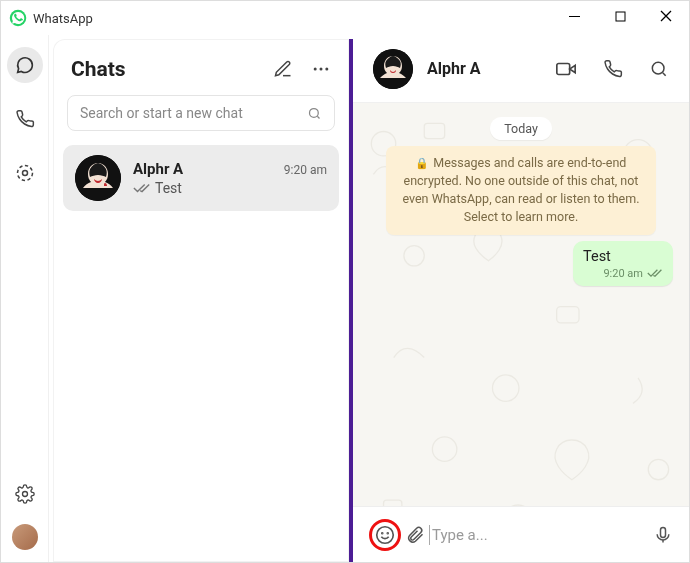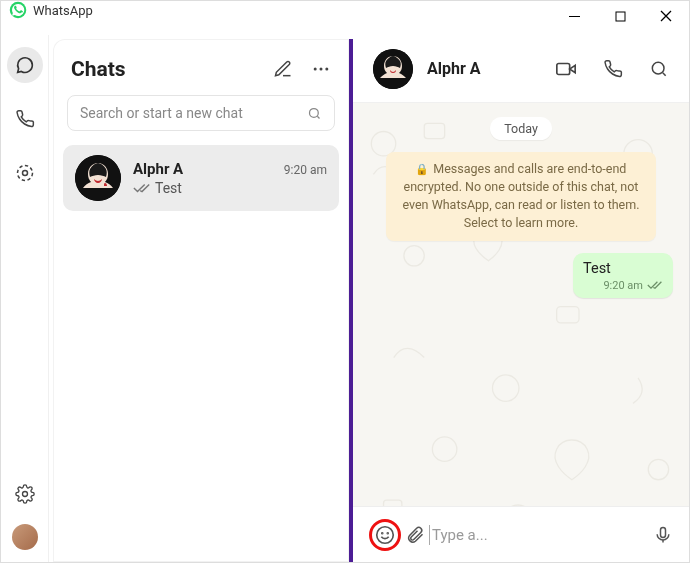--- a/index.html
+++ b/index.html
@@ -1,19 +1,19 @@
 <!DOCTYPE html>
 <html><head>
 <meta charset="utf-8">
 <style>
 * { margin: 0; padding: 0; box-sizing: border-box; }
 body { font-family: -apple-system, BlinkMacSystemFont, "Segoe UI", Roboto, sans-serif; background: #fff; width: 690px; height: 563px; overflow: hidden; border: 1px solid #ddd; position: relative; }
 
 
-.titlebar { height: 34px; display: flex; align-items: flex-start; padding: 0 8px; background: #fff; position: relative; }
+.titlebar { height: 34px; display: flex; align-items: center; padding: 0 8px; background: #fff; position: relative; }
 .titlebar-left { display: flex; align-items: center; gap: 6px; }
 .titlebar-right { position: absolute; right: 0; top: 0; display: flex; }
 .win-btn { width: 46px; height: 30px; display: flex; align-items: center; justify-content: center; color: #333; }
 .app-title { font-size: 13px; color: #333; }
 
 
 .app-body { display: flex; height: calc(100% - 34px); }
 
 
 .rail { width: 48px; background: #fff; border-right: 1px solid #f0f0f0; display: flex; flex-direction: column; align-items: center; padding-top: 12px; gap: 18px; position: relative; }
@@ -41,21 +41,21 @@
 
 
 .conv-panel { flex: 1; display: flex; flex-direction: column; background: #fff; }
 .conv-header { height: 68px; display: flex; align-items: center; padding: 0 20px; gap: 14px; border-bottom: 1px solid #f0f0f0; }
 .conv-avatar { width: 40px; height: 40px; border-radius: 50%; background: #000; overflow: hidden; }
 .conv-title { flex: 1; font-weight: 700; font-size: 16px; color: #222; }
 .conv-actions { display: flex; align-items: center; gap: 26px; color: #555; }
 
 .conv-body { flex: 1; position: relative; overflow: hidden; background: #f7f6f2; }
 .doodles { position: absolute; inset: 0; opacity: 0.20; }
-.conv-scroll { position: relative; padding: 14px 16px; display: flex; flex-direction: column; align-items: center; gap: 12px; }
+.conv-scroll { position: relative; padding: 14px 16px; display: flex; flex-direction: column; align-items: center; gap: 6px; }
 
 .pill { background: #fff; border-radius: 14px; padding: 4px 14px; font-size: 12.5px; color: #555; box-shadow: 0 1px 1px rgba(0,0,0,0.05); }
 .encrypt-banner { background: #fdf0d5; color: #7a6a46; font-size: 12.5px; line-height: 1.45; padding: 8px 13px; border-radius: 8px; text-align: center; max-width: 270px; box-shadow: 0 1px 1px rgba(0,0,0,0.04); }
 .encrypt-banner .lock { margin-right: 4px; font-size: 11px; }
 
 .msg-row { align-self: flex-end; }
 .bubble { background: #d9fdd3; border-radius: 10px; padding: 7px 10px 6px 10px; font-size: 14.5px; color: #222; min-width: 100px; box-shadow: 0 1px 1px rgba(0,0,0,0.08); position: relative; }
 .bubble-meta { display: flex; gap: 4px; justify-content: flex-end; align-items: center; font-size: 11px; color: #6b8f67; margin-top: 2px; }
 
 .composer { height: 56px; border-top: 1px solid #eee; display: flex; align-items: center; padding: 0 16px; gap: 4px; background: #fff; }

